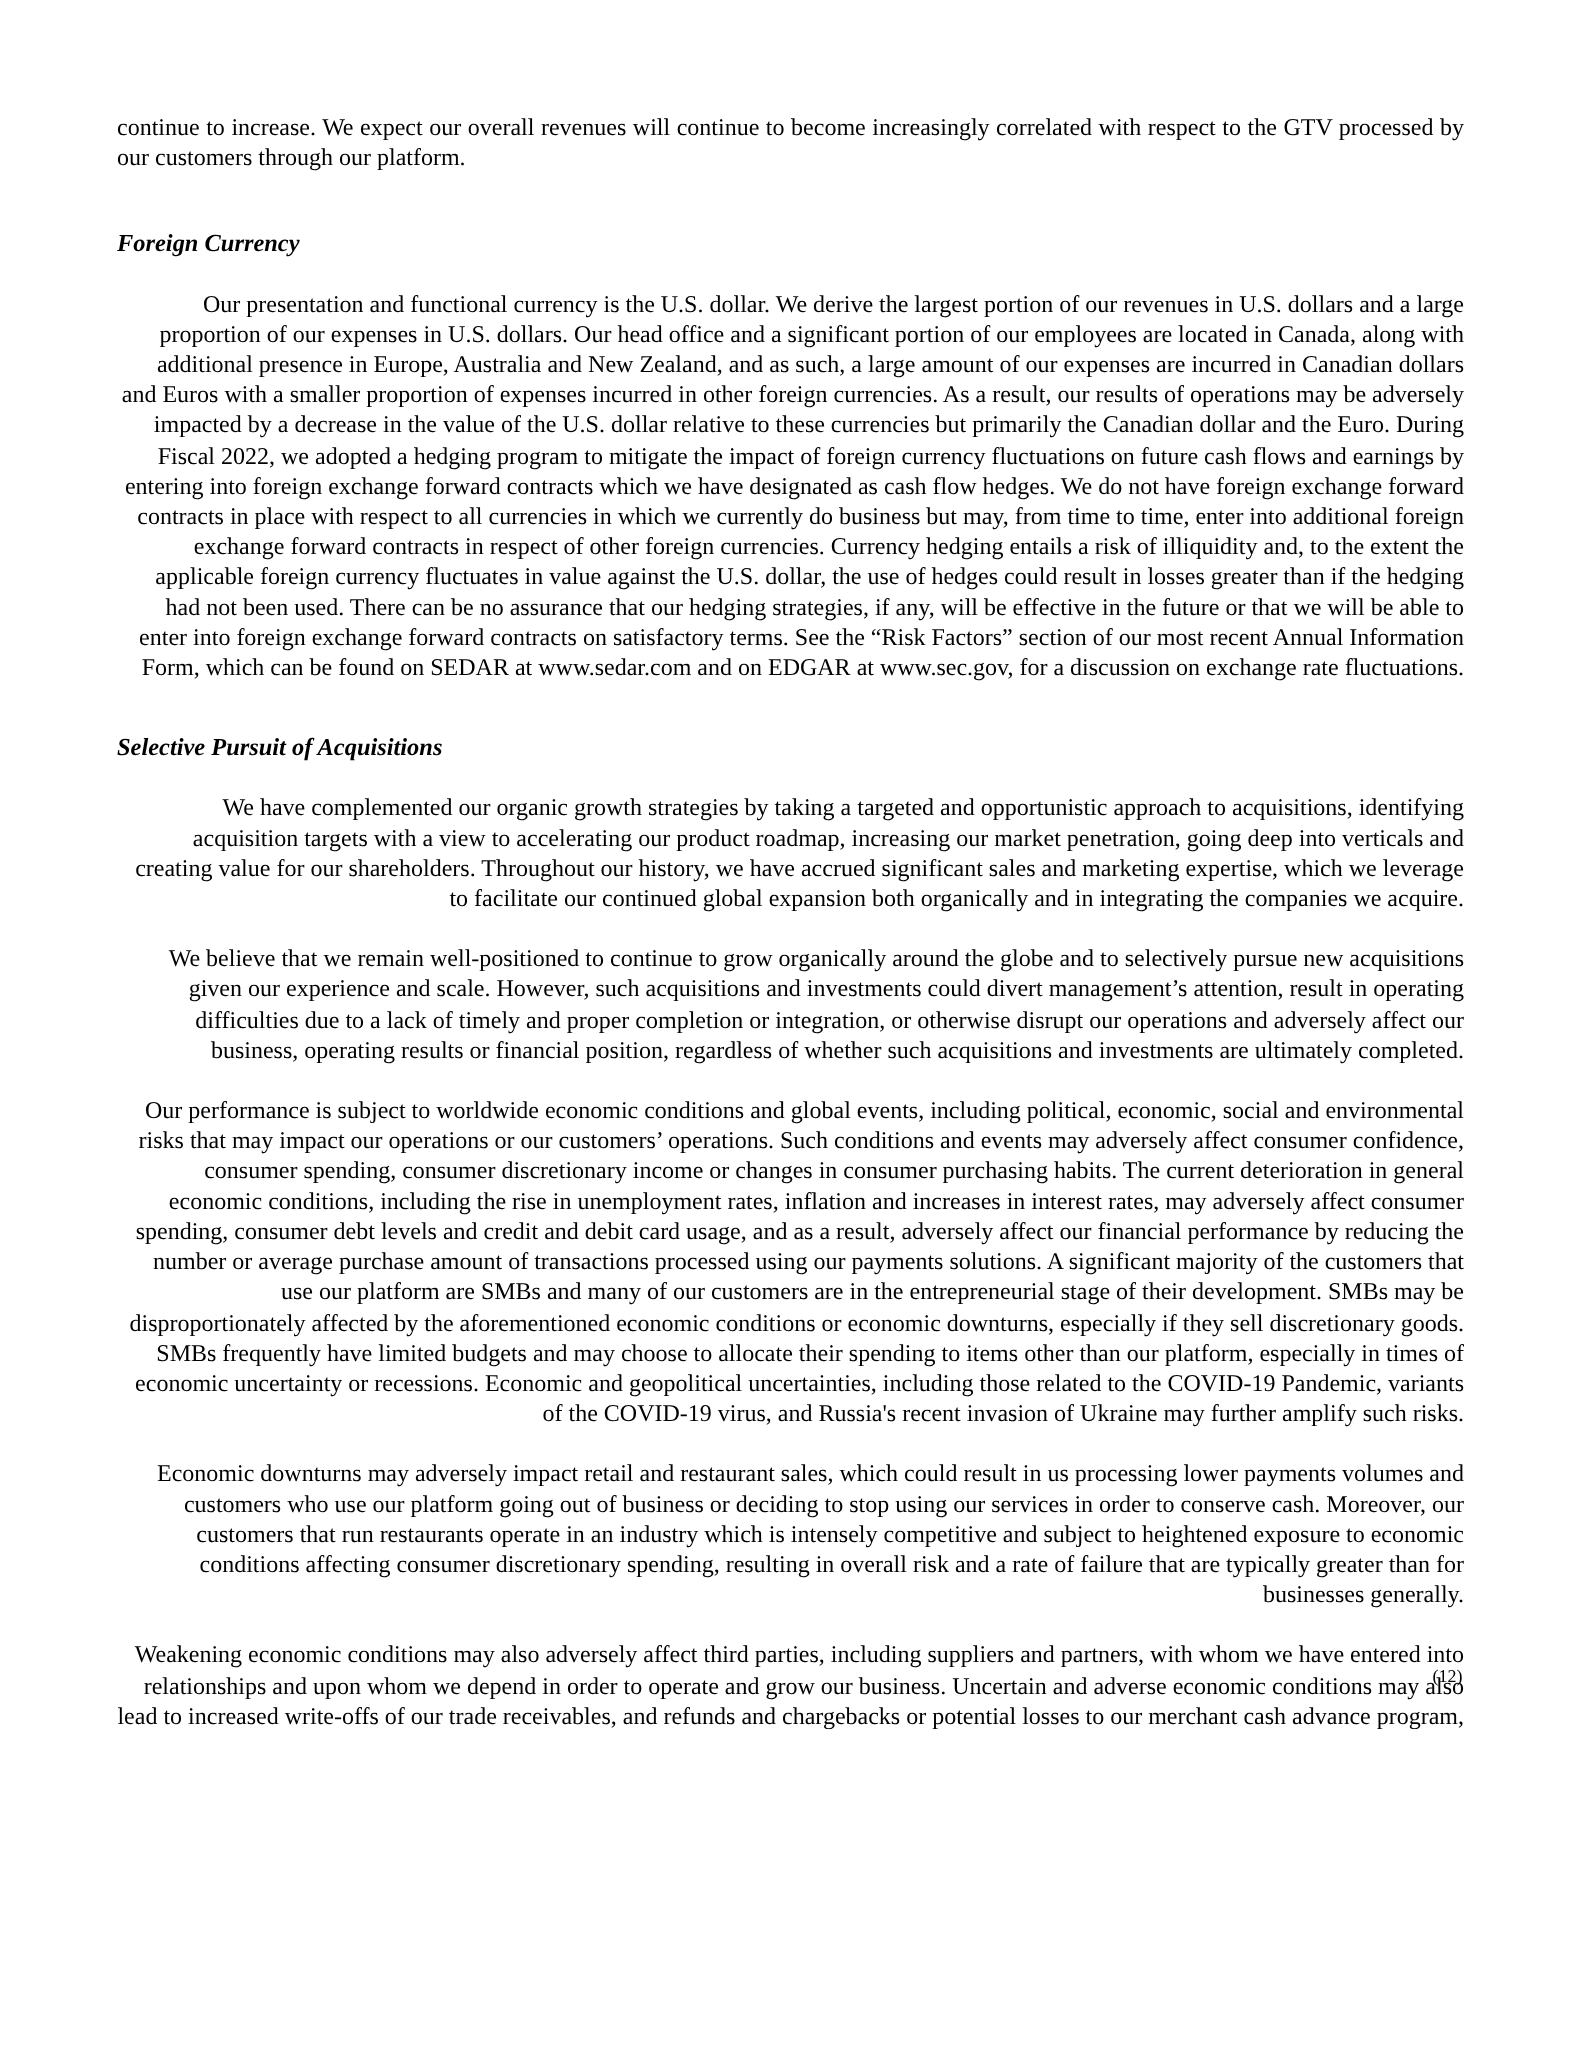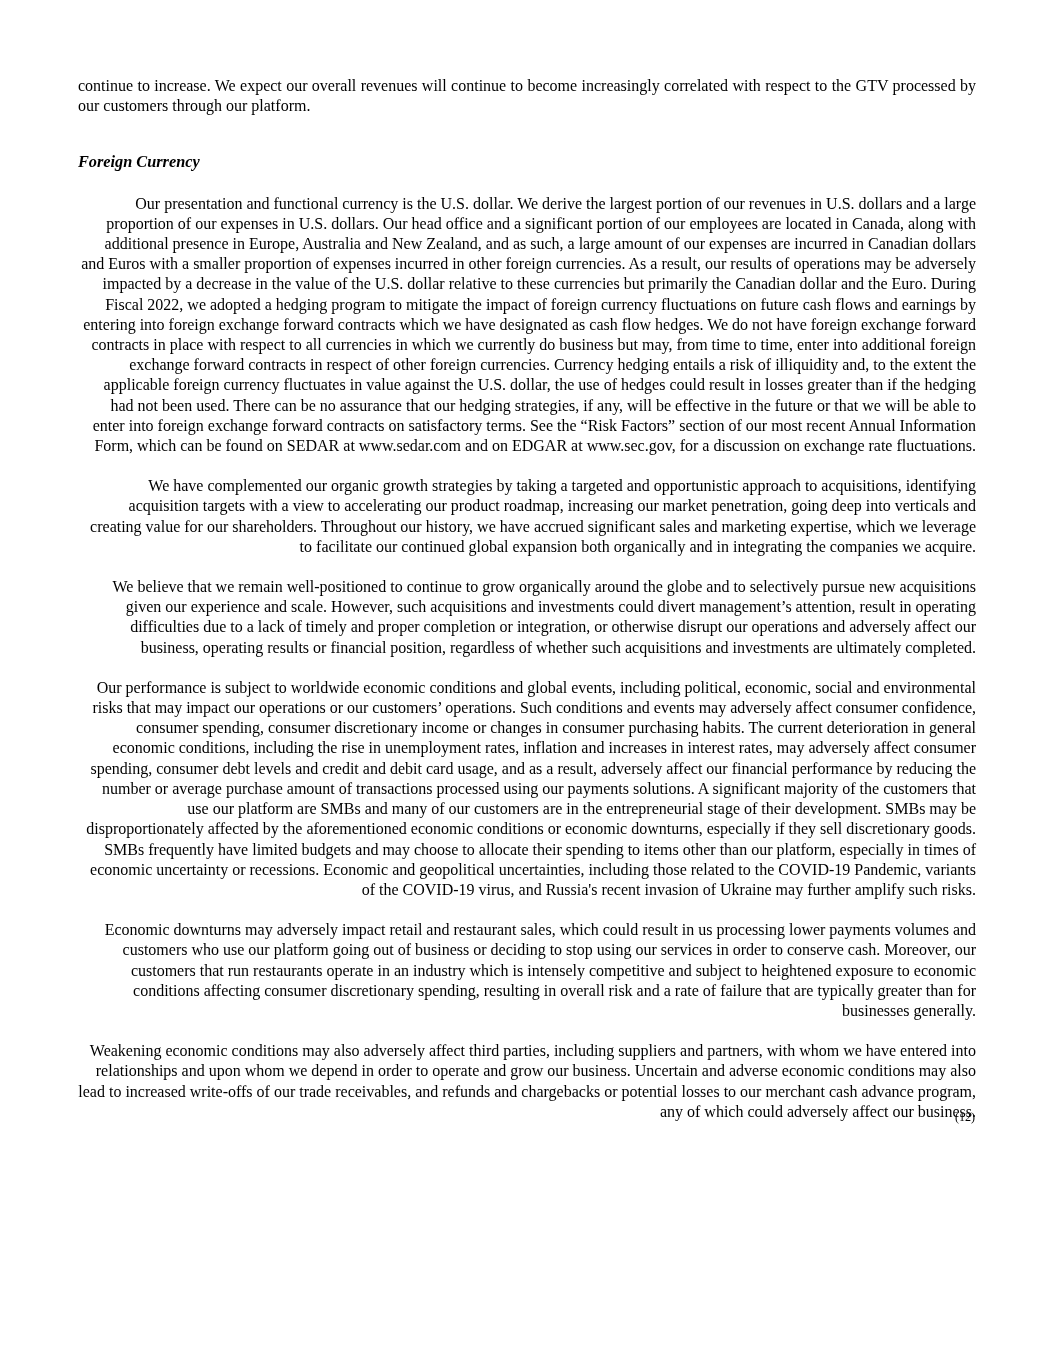--- a/index.html
+++ b/index.html
@@ -49,20 +49,21 @@
 <body>
 
 <div class="page">
 
   <p class="para justified">continue to increase. We expect our overall revenues will continue to become increasingly correlated with respect to the GTV processed by our customers through our platform.</p>
 
   <h2 class="heading first">Foreign Currency</h2>
 
   <p class="para">Our presentation and functional currency is the U.S. dollar. We derive the largest portion of our revenues in U.S. dollars and a large proportion of our expenses in U.S. dollars. Our head office and a significant portion of our employees are located in Canada, along with additional presence in Europe, Australia and New Zealand, and as such, a large amount of our expenses are incurred in Canadian dollars and Euros with a smaller proportion of expenses incurred in other foreign currencies. As a result, our results of operations may be adversely impacted by a decrease in the value of the U.S. dollar relative to these currencies but primarily the Canadian dollar and the Euro. During Fiscal 2022, we adopted a hedging program to mitigate the impact of foreign currency fluctuations on future cash flows and earnings by entering into foreign exchange forward contracts which we have designated as cash flow hedges. We do not have foreign exchange forward contracts in place with respect to all currencies in which we currently do business but may, from time to time, enter into additional foreign exchange forward contracts in respect of other foreign currencies. Currency hedging entails a risk of illiquidity and, to the extent the applicable foreign currency fluctuates in value against the U.S. dollar, the use of hedges could result in losses greater than if the hedging had not been used. There can be no assurance that our hedging strategies, if any, will be effective in the future or that we will be able to enter into foreign exchange forward contracts on satisfactory terms. See the “Risk Factors” section of our most recent Annual Information Form, which can be found on SEDAR at www.sedar.com and on EDGAR at www.sec.gov, for a discussion on exchange rate fluctuations.</p>
 
+  <h2 class="heading">Selective Pursuit of Acquisitions</h2>
 
   <p class="para">We have complemented our organic growth strategies by taking a targeted and opportunistic approach to acquisitions, identifying acquisition targets with a view to accelerating our product roadmap, increasing our market penetration, going deep into verticals and creating value for our shareholders. Throughout our history, we have accrued significant sales and marketing expertise, which we leverage to facilitate our continued global expansion both organically and in integrating the companies we acquire.</p>
 
   <p class="para">We believe that we remain well-positioned to continue to grow organically around the globe and to selectively pursue new acquisitions given our experience and scale. However, such acquisitions and investments could divert management’s attention, result in operating difficulties due to a lack of timely and proper completion or integration, or otherwise disrupt our operations and adversely affect our business, operating results or financial position, regardless of whether such acquisitions and investments are ultimately completed.</p>
 
 
   <p class="para">Our performance is subject to worldwide economic conditions and global events, including political, economic, social and environmental risks that may impact our operations or our customers’ operations. Such conditions and events may adversely affect consumer confidence, consumer spending, consumer discretionary income or changes in consumer purchasing habits. The current deterioration in general economic conditions, including the rise in unemployment rates, inflation and increases in interest rates, may adversely affect consumer spending, consumer debt levels and credit and debit card usage, and as a result, adversely affect our financial performance by reducing the number or average purchase amount of transactions processed using our payments solutions. A significant majority of the customers that use our platform are SMBs and many of our customers are in the entrepreneurial stage of their development. SMBs may be disproportionately affected by the aforementioned economic conditions or economic downturns, especially if they sell discretionary goods. SMBs frequently have limited budgets and may choose to allocate their spending to items other than our platform, especially in times of economic uncertainty or recessions. Economic and geopolitical uncertainties, including those related to the COVID-19 Pandemic, variants of the COVID-19 virus, and Russia's recent invasion of Ukraine may further amplify such risks.</p>
 
   <p class="para">Economic downturns may adversely impact retail and restaurant sales, which could result in us processing lower payments volumes and customers who use our platform going out of business or deciding to stop using our services in order to conserve cash. Moreover, our customers that run restaurants operate in an industry which is intensely competitive and subject to heightened exposure to economic conditions affecting consumer discretionary spending, resulting in overall risk and a rate of failure that are typically greater than for businesses generally.</p>
 

